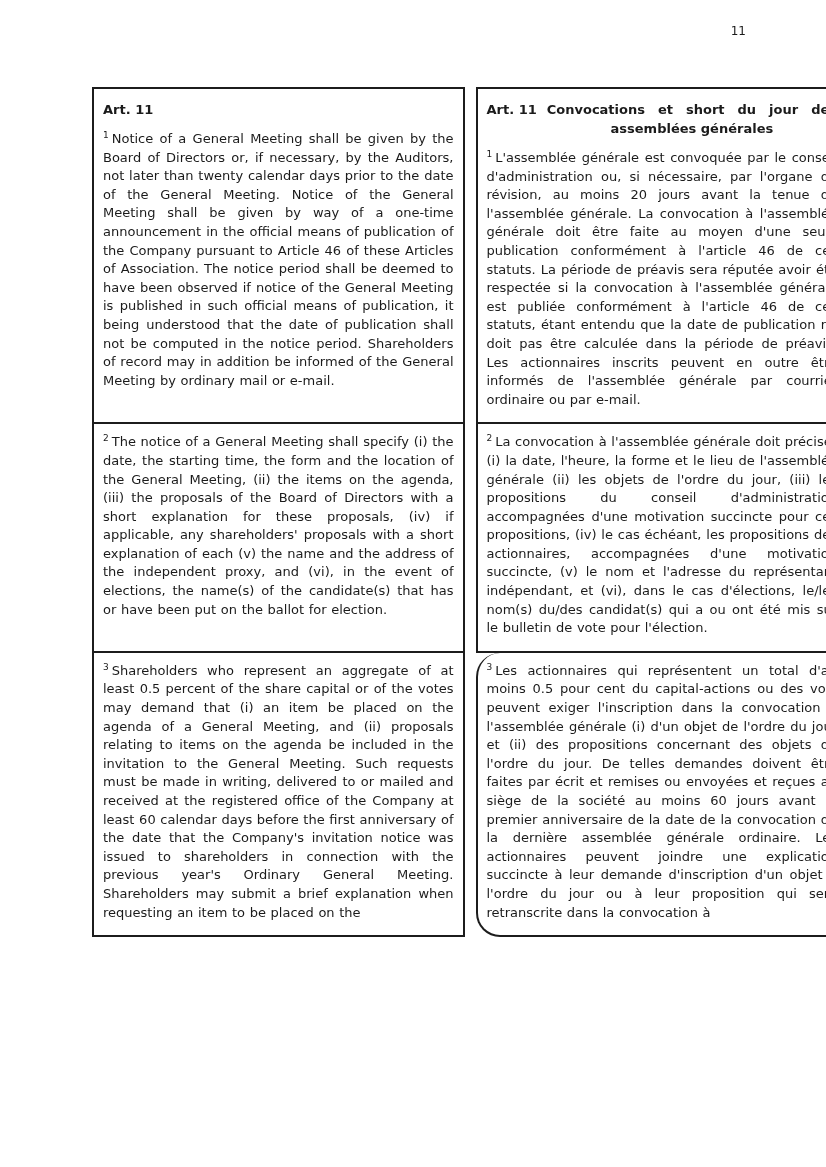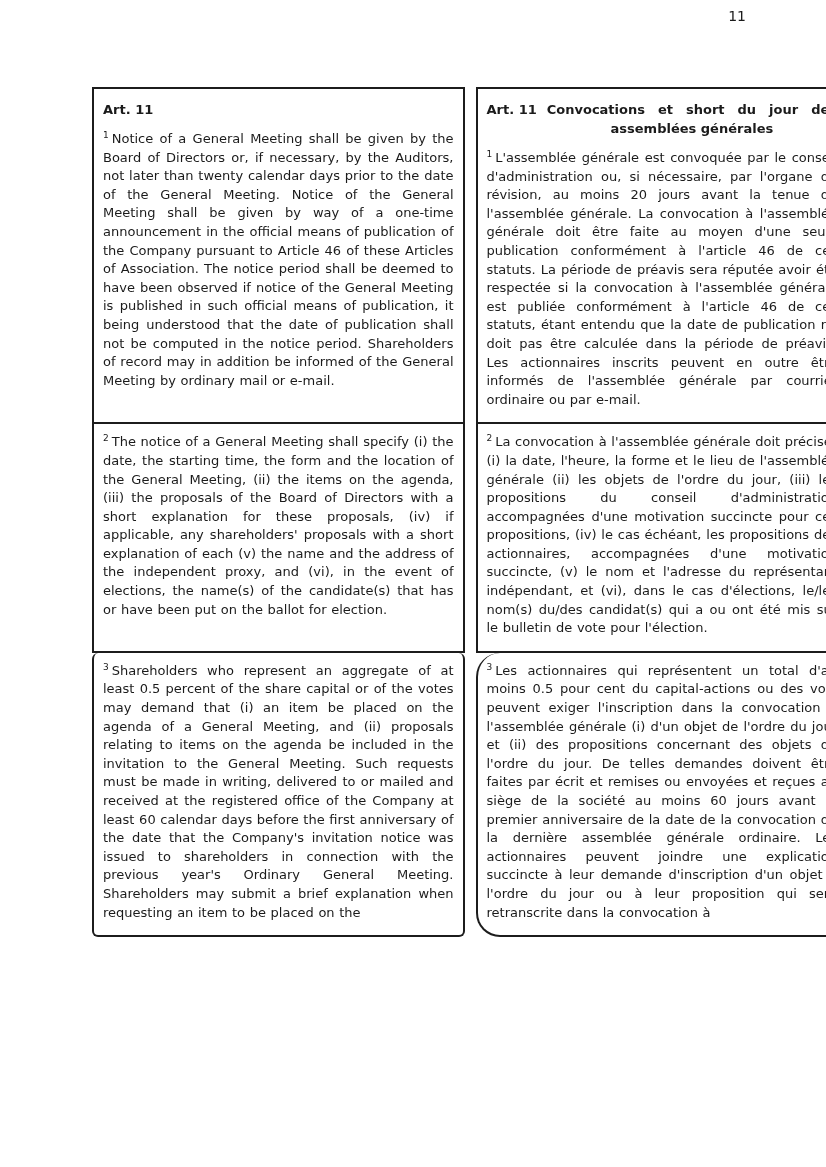--- a/index.html
+++ b/index.html
@@ -10,23 +10,23 @@
   body {
     width: 826px;
     height: 1167px;
     position: relative;
     font-family: "DejaVu Sans", "Liberation Sans", sans-serif;
     color: #1b1b1b;
     -webkit-font-smoothing: antialiased;
   }
   .page-number {
     position: absolute;
-    top: 8px;
+    top: 24px;
     right: 80px;
-    font-size: 14px;
+    font-size: 12px;
     color: #1b1b1b;
   }
   .doc-table {
     position: absolute;
     left: 92px;
     top: 75px;
     width: 756px;
     display: grid;
     grid-template-columns: 1fr 1fr;
     column-gap: 11px;
@@ -97,21 +97,21 @@
   </div>
 
   <div class="cell" style="grid-row:2; grid-column:1;">
     <p class="para"><sup>2</sup><span>The notice of a General Meeting shall specify (i) the date, the starting time, the form and the location of the General Meeting, (ii) the items on the agenda,  (iii) the proposals of the Board of Directors with a short explanation for these proposals, (iv) if applicable, any shareholders' proposals with a short explanation of each (v) the name and the address of the independent proxy, and (vi), in the event of elections, the name(s) of the candidate(s) that has or have been put on the ballot for election.</span></p>
   </div>
 
   <div class="cell" style="grid-row:2; grid-column:2;">
     <p class="para"><sup>2</sup><span>La convocation à l'assemblée générale doit préciser (i) la date, l'heure, la forme et le lieu de l'assemblée générale (ii) les objets de l'ordre du jour, (iii) les propositions du conseil d'administration accompagnées d'une motivation succincte pour ces propositions, (iv) le cas échéant, les propositions des actionnaires, accompagnées d'une motivation succincte, (v) le nom et l'adresse du représentant indépendant, et (vi), dans le cas d'élections, le/les nom(s) du/des candidat(s) qui a ou ont été mis sur le bulletin de vote pour l'élection.</span></p>
   </div>
 
-  <div class="cell" style="grid-row:3; grid-column:1;border-radius:6px;">
+  <div class="cell" style="grid-row:3; grid-column:1;">
     <p class="para"><sup>3</sup><span>Shareholders who represent an aggregate of at least 0.5 percent of the share capital or of the votes may demand that (i) an item be placed on the agenda of a General Meeting, and (ii) proposals relating to items on the agenda be included in the invitation to the General Meeting. Such requests must be made in writing, delivered to or mailed and received at the registered office of the Company at least 60 calendar days before the first anniversary of the date that the Company's invitation notice was issued to shareholders in connection with the previous year's Ordinary General Meeting. Shareholders may submit a brief explanation when requesting an item to be placed on the</span></p>
   </div>
 
   <div class="cell" style="grid-row:3; grid-column:2;border-radius:24px;">
     <p class="para"><sup>3</sup><span>Les actionnaires qui représentent un total d'au moins 0.5 pour cent du capital-actions ou des voix peuvent exiger l'inscription dans la convocation à l'assemblée générale (i) d'un objet de l'ordre du jour et (ii) des propositions concernant des objets de l'ordre du jour. De telles demandes doivent être faites par écrit et remises ou envoyées et reçues au siège de la société au moins 60 jours avant le premier anniversaire de la date de la convocation de la dernière assemblée générale ordinaire. Les actionnaires peuvent joindre une explication succincte à leur demande d'inscription d'un objet à l'ordre du jour ou à leur proposition qui sera retranscrite dans la convocation à</span></p>
   </div>
 
 </div>
 
 </body></html>

